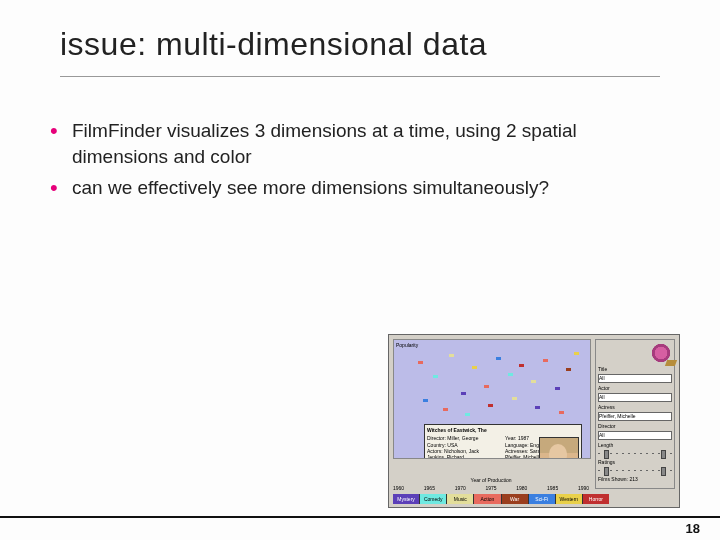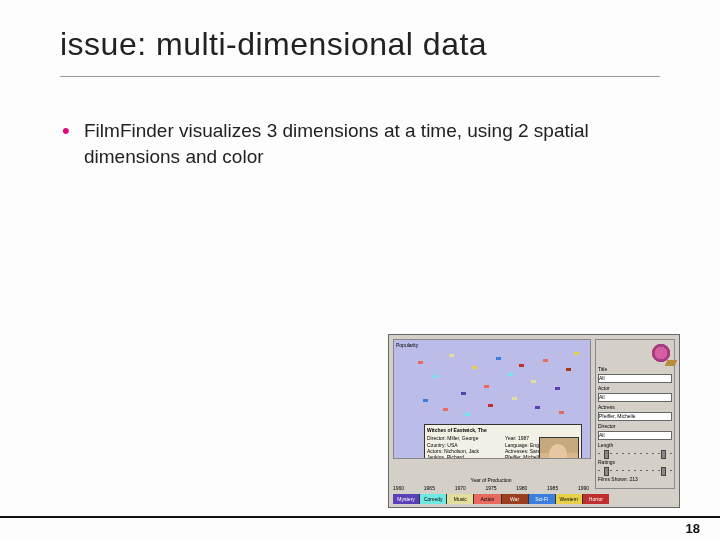--- a/index.html
+++ b/index.html
@@ -31,21 +31,21 @@
     position: absolute;
     top: 76px;
     left: 60px;
     width: 600px;
     height: 1px;
     background: #999;
   }
   .bullets {
     position: absolute;
     top: 118px;
-    left: 56px;
+    left: 44px;
     width: 600px;
     list-style: none;
     padding: 0;
     margin: 0;
     font-size: 19px;
     color: #222;
     line-height: 1.35;
   }
   .bullets li {
     position: relative;
@@ -250,20 +250,21 @@
 </head>
 <body>
 
 <div class="slide">
 
   <div class="title">issue: multi-dimensional data</div>
   <div class="title-rule"></div>
 
   <ul class="bullets">
     <li>FilmFinder visualizes 3 dimensions at a time, using 2 spatial dimensions and color</li>
+    <li>can we effectively see more dimensions simultaneously?</li>
   </ul>
 
   <div class="ff">
     <div class="ff-plot">
       <span class="ff-ylab">Popularity</span>
 
       <span class="pt" style="left:12%;top:18%;background:#e86a5e"></span>
       <span class="pt" style="left:20%;top:30%;background:#6fe9e1"></span>
       <span class="pt" style="left:28%;top:12%;background:#e3de9b"></span>
       <span class="pt" style="left:34%;top:44%;background:#5b3fb8"></span>

